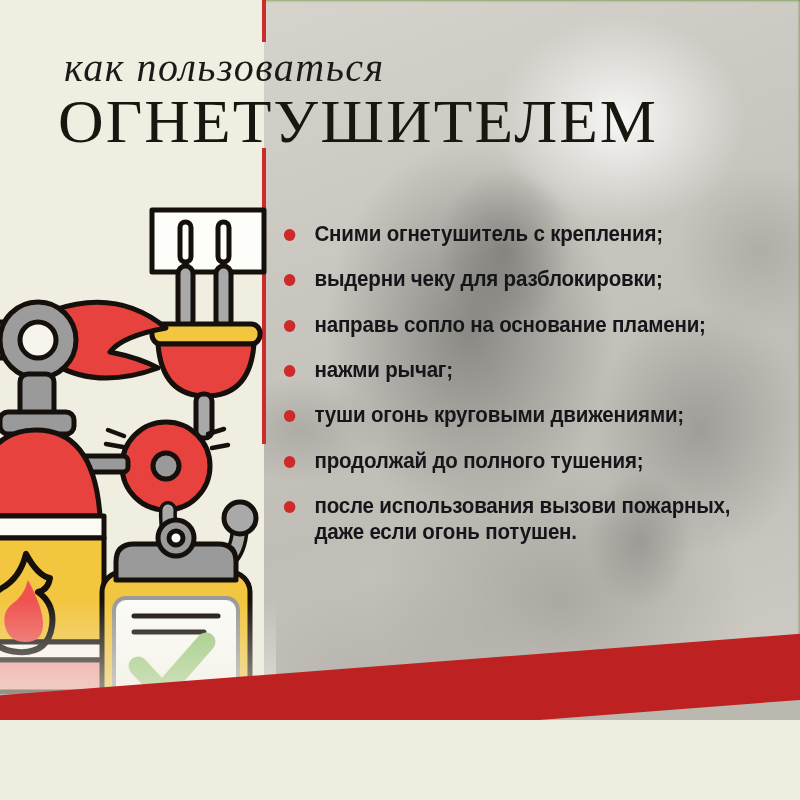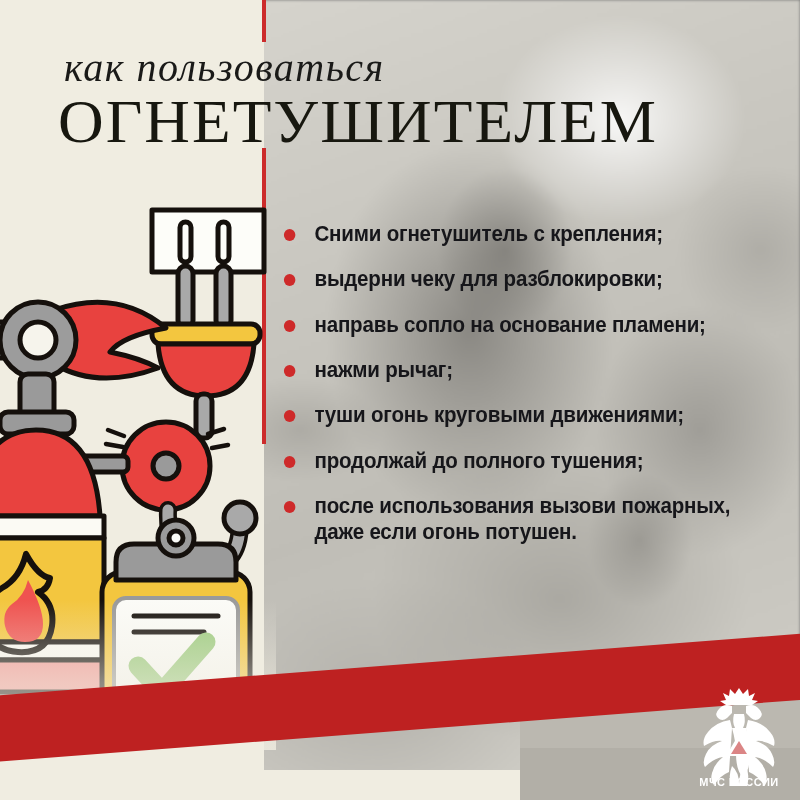--- a/index.html
+++ b/index.html
@@ -5,23 +5,23 @@
 <style>
   html,body{margin:0;padding:0;}
   body{
     width:800px;height:800px;
     font-family:"Liberation Sans", sans-serif;
     background:#EFECE0;
     overflow:hidden;
   }
   #poster{
     position:relative;
-    width:800px;height:800px;
+    width:800px;height:720px;
     overflow:hidden;
-    background:#737373;
+    background:#4d7c0f;
   }
 
   
   .bg-photo{
     position:absolute; left:0; top:0; width:800px; height:800px;
     background:
       radial-gradient(ellipse 180px 150px at 620px 120px, rgba(255,255,255,.85), rgba(255,255,255,0) 70%),
       radial-gradient(ellipse 200px 260px at 470px 330px, rgba(90,88,84,.55), rgba(90,88,84,0) 72%),
       radial-gradient(ellipse 150px 180px at 700px 430px, rgba(110,108,104,.40), rgba(110,108,104,0) 70%),
       radial-gradient(ellipse 260px 200px at 560px 600px, rgba(120,118,112,.35), rgba(120,118,112,0) 72%),
@@ -284,40 +284,14 @@
       <span class="dot"></span>
       <span>после использования вызови пожарных, даже если огонь потушен.</span>
     </li>
   </ul>
 
   <div class="gray-corner2"></div>
   <div class="gray-corner"></div>
   <div class="band"></div>
   <div class="band-bottomfill"></div>
 
-  <div class="emblem">
-    <svg class="eagle" width="86" height="104" viewBox="0 0 86 104" aria-hidden="true">
-      <g fill="#FFFFFF">
-
-        <path d="M43 4 l4 6 l5 -5 l1 7 l6 -3 l-3 7 l6 1 l-6 4 h-26 l-6 -4 l6 -1 l-3 -7 l6 3 l1 -7 l5 5 z"></path>
-
-        <path d="M36 22 q-8 -3 -13 3 q-5 5 -1 9 q4 4 9 0 q3 -3 5 -5 z"></path>
-        <path d="M50 22 q8 -3 13 3 q5 5 1 9 q-4 4 -9 0 q-3 -3 -5 -5 z"></path>
-
-        <path d="M38 30 q-2 8 1 14 h8 q3 -6 1 -14 z"></path>
-
-        <path d="M34 36 q-14 2 -22 12 q-6 7 -4 14 q10 -6 18 -5 q-12 4 -16 13 q-4 8 -1 13 q9 -9 18 -10 q-9 7 -11 16 q-2 8 2 12 q7 -10 15 -13 l3 -44 z"></path>
-
-        <path d="M52 36 q14 2 22 12 q6 7 4 14 q-10 -6 -18 -5 q12 4 16 13 q4 8 1 13 q-9 -9 -18 -10 q9 7 11 16 q2 8 -2 12 q-7 -10 -15 -13 l-3 -44 z"></path>
-
-        <path d="M36 44 h14 q4 14 4 26 q0 16 -7 24 q-7 -8 -7 -24 q0 -12 -4 -26 z"></path>
-
-        <path d="M43 50 l13 22 h-26 z"></path>
-
-        <path d="M36 82 q7 6 7 18 q0 -12 7 -18 q4 10 1 20 h-16 q-3 -10 1 -20 z"></path>
-      </g>
-
-      <path d="M43 57 l8 13 h-16 z" fill="#BE2121" opacity="0.55"></path>
-    </svg>
-    <div class="label">МЧС РОССИИ</div>
-  </div>
 
 </div>
 
 </body></html>

